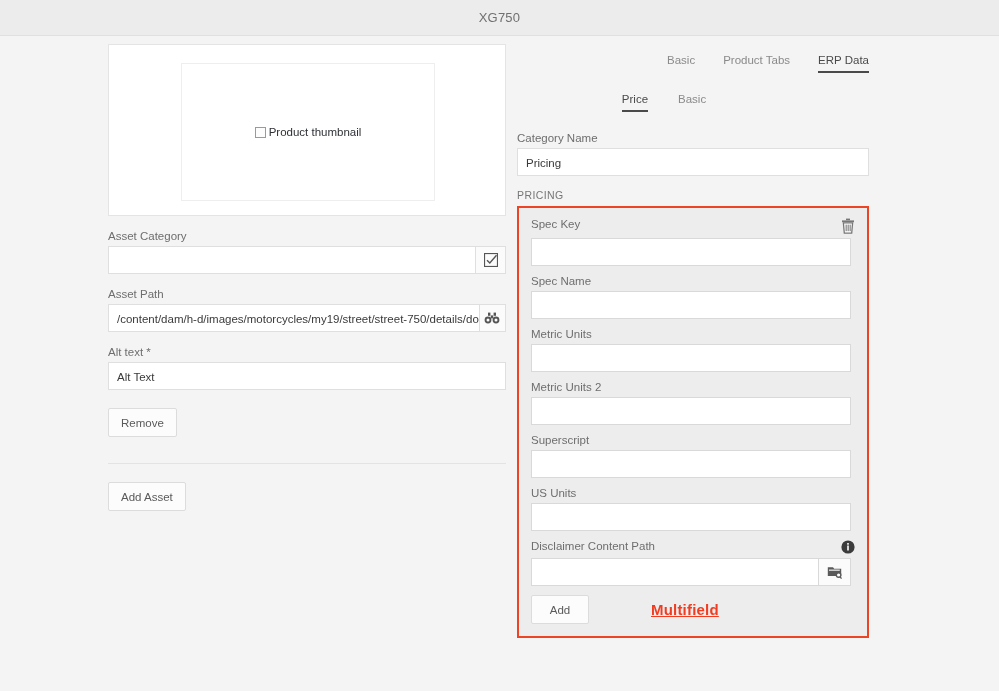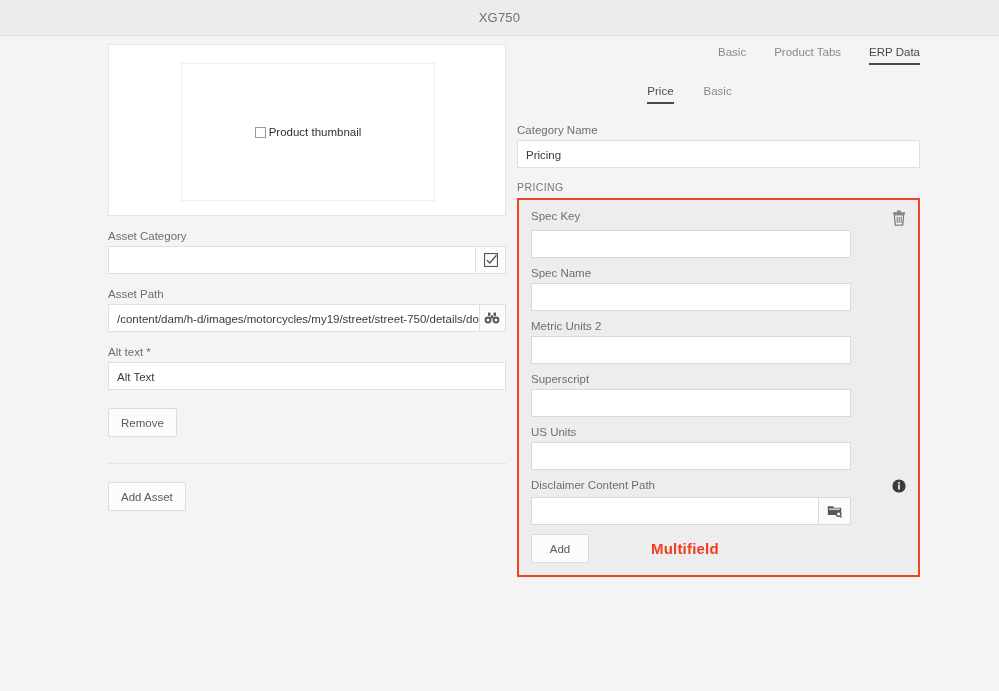--- a/index.html
+++ b/index.html
@@ -120,22 +120,22 @@
   #asset-divider {
     margin-top: 26px;
     height: 1px;
     background: #e3e3e3;
   }
   #add-asset-button { margin-top: 18px; }
 
   
   #right-column {
     position: absolute;
-    left: 517px; top: 4px;
-    width: 403px;
+    left: 517px; top: 12px;
+    width: 352px;
   }
 
   #tabs-primary {
     display: flex;
     gap: 28px;
     justify-content: flex-end;
     padding-top: 6px;
     padding-right: 0;
   }
   .tab {
@@ -209,20 +209,21 @@
   }
   #multifield-footer {
     display: flex;
     align-items: center;
     margin-top: 8px;
   }
   #multifield-annotation {
     color: #f03c21;
     font-weight: bold;
     font-size: 15px;
+    text-decoration: underline;
     margin-left: 62px;
     letter-spacing: .2px;
   }
 
   .icon-btn { cursor: pointer; }
   svg { display: block; }
 </style>
 </head>
 <body>
 
@@ -340,20 +341,26 @@
         <div class="mf-input"></div>
       </div>
 
       <div class="mf-field">
         <div class="mf-label-row">
           <span class="mf-label">Spec Name</span>
         </div>
         <div class="mf-input"></div>
       </div>
 
+      <div class="mf-field">
+        <div class="mf-label-row">
+          <span class="mf-label">Metric Units</span>
+        </div>
+        <div class="mf-input"></div>
+      </div>
 
       <div class="mf-field">
         <div class="mf-label-row">
           <span class="mf-label">Metric Units 2</span>
         </div>
         <div class="mf-input"></div>
       </div>
 
       <div class="mf-field">
         <div class="mf-label-row">

